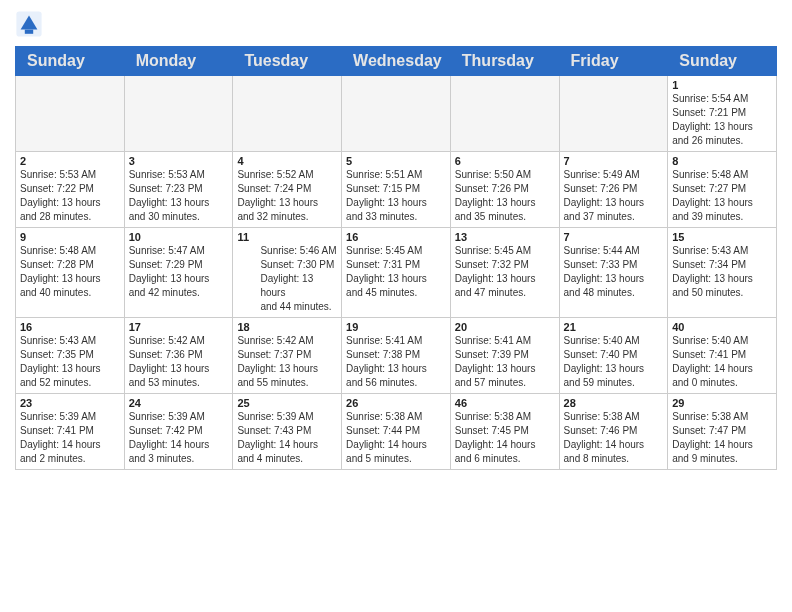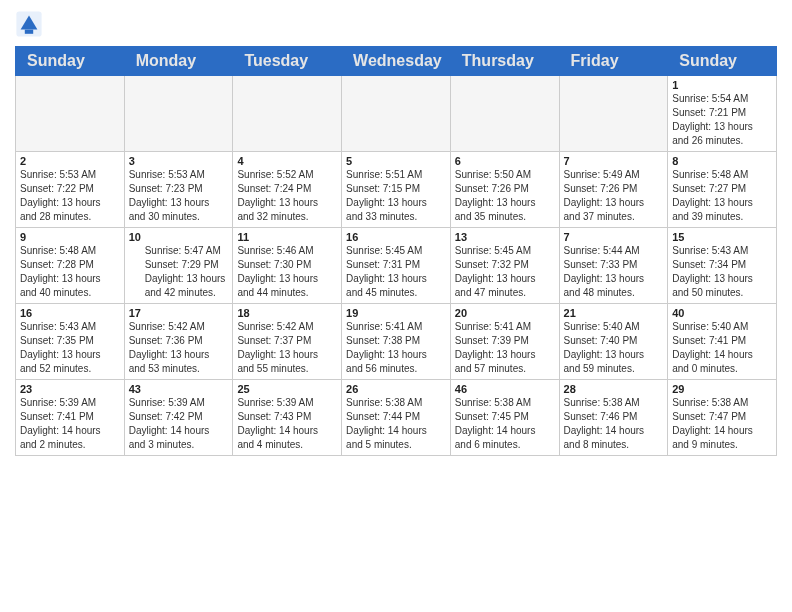--- a/index.html
+++ b/index.html
@@ -196,28 +196,28 @@
         <tr>
           <td>
             <span class="day-number">9</span>
             <div class="day-info" style="white-space: pre-line;">Sunrise: 5:48 AM
 Sunset: 7:28 PM
 Daylight: 13 hours
 and 40 minutes.</div>
           </td>
           <td>
             <span class="day-number">10</span>
-            <div class="day-info" style="white-space: pre-line; margin-left: 16px;">Sunrise: 5:47 AM
+            <div class="day-info" style="white-space: pre-line;">Sunrise: 5:47 AM
 Sunset: 7:29 PM
 Daylight: 13 hours
 and 42 minutes.</div>
           </td>
           <td>
             <span class="day-number">11</span>
-            <div class="day-info" style="white-space: pre-line;">Sunrise: 5:46 AM
+            <div class="day-info" style="white-space: pre-line; margin-left: 23px;">Sunrise: 5:46 AM
 Sunset: 7:30 PM
 Daylight: 13 hours
 and 44 minutes.</div>
           </td>
           <td>
             <span class="day-number">16</span>
             <div class="day-info" style="white-space: pre-line;">Sunrise: 5:45 AM
 Sunset: 7:31 PM
 Daylight: 13 hours
 and 45 minutes.</div>
@@ -297,21 +297,21 @@
         </tr>
         <tr class="last-row">
           <td>
             <span class="day-number">23</span>
             <div class="day-info" style="white-space: pre-line;">Sunrise: 5:39 AM
 Sunset: 7:41 PM
 Daylight: 14 hours
 and 2 minutes.</div>
           </td>
           <td>
-            <span class="day-number">43</span>
+            <span class="day-number">24</span>
             <div class="day-info" style="white-space: pre-line;">Sunrise: 5:39 AM
 Sunset: 7:42 PM
 Daylight: 14 hours
 and 3 minutes.</div>
           </td>
           <td>
             <span class="day-number">25</span>
             <div class="day-info" style="white-space: pre-line;">Sunrise: 5:39 AM
 Sunset: 7:43 PM
 Daylight: 14 hours

